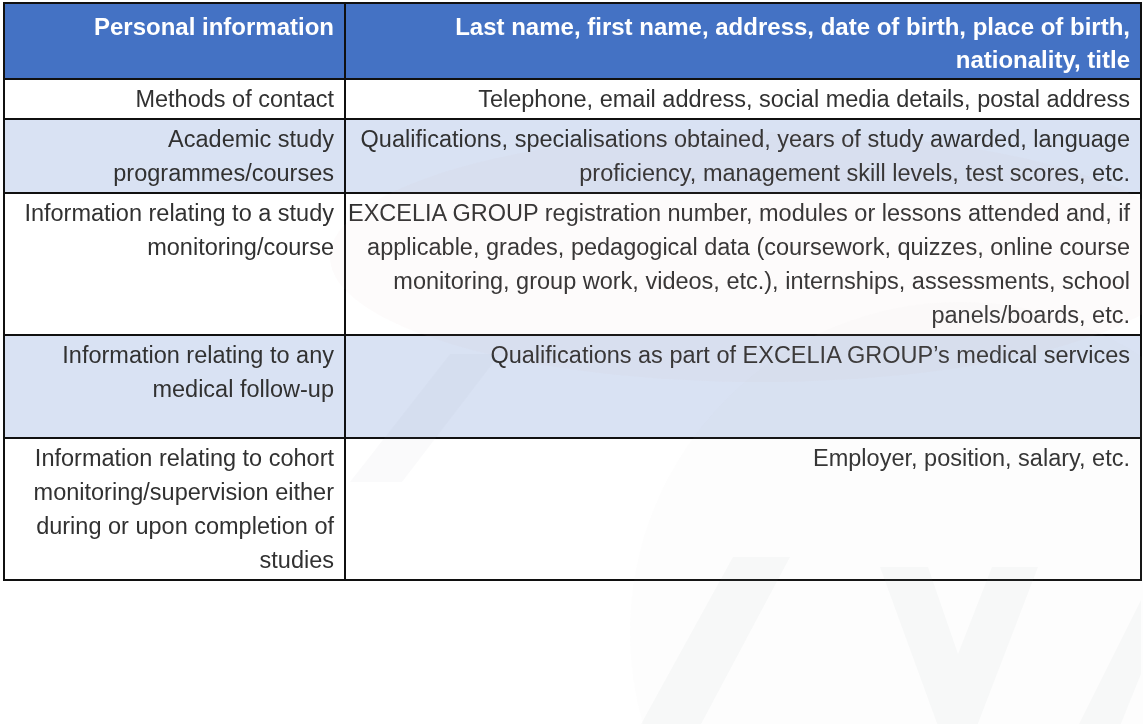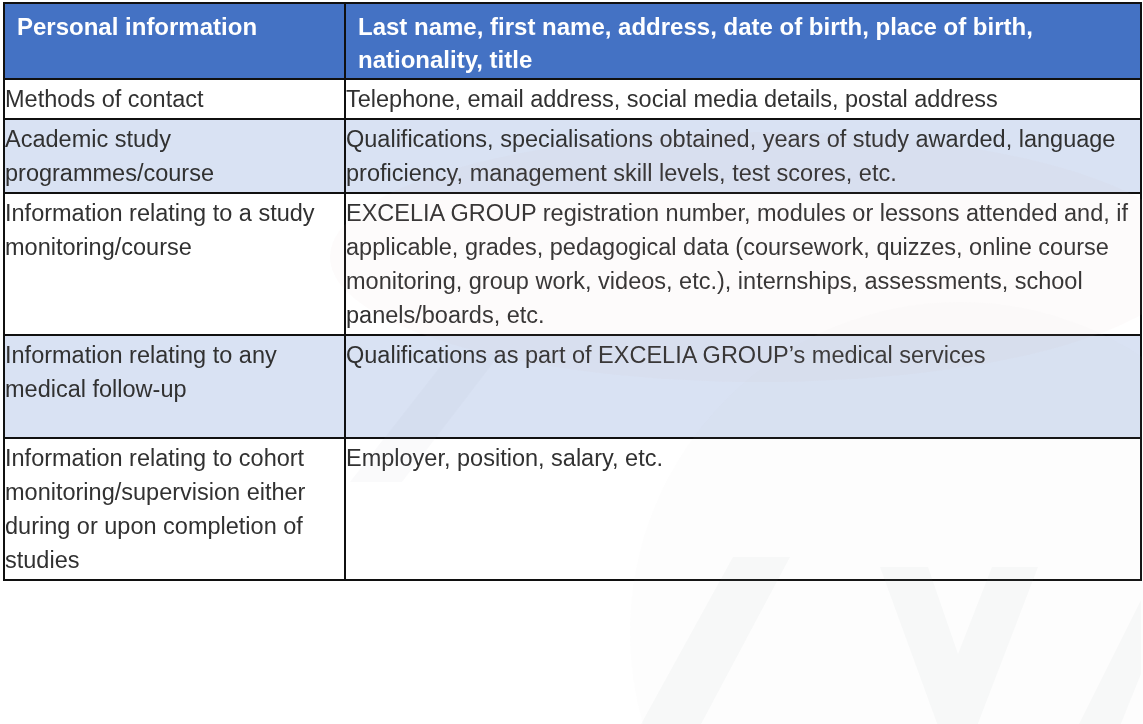--- a/index.html
+++ b/index.html
@@ -24,21 +24,21 @@
     table-layout: fixed;
     width: 1137px;
     margin: 2px 3px;
     border: 2px solid #000000;
   }
   col.c1 { width: 341px; }
   col.c2 { width: 796px; }
   th, td {
     border: 2px solid #101010;
     vertical-align: top;
-    text-align: left;
+    text-align: right;
     overflow: hidden;
   }
   th {
     background: #4472C4;
     color: #ffffff;
     font-size: 24px;
     font-weight: bold;
     line-height: 33px;
     padding: 6px 10px 2px 12px;
   }
@@ -83,21 +83,21 @@
         <th>Personal information</th>
         <th>Last name, first name, address, date of birth, place of birth, nationality, title</th>
       </tr>
     </thead>
     <tbody>
       <tr>
         <td>Methods of contact</td>
         <td>Telephone, email address, social media details, postal address</td>
       </tr>
       <tr>
-        <td>Academic study programmes/course</td>
+        <td>Academic study programmes/courses</td>
         <td>Qualifications, specialisations obtained, years of study awarded, language proficiency, management skill levels, test scores, etc.</td>
       </tr>
       <tr>
         <td>Information relating to a study monitoring/course</td>
         <td>EXCELIA GROUP registration number, modules or lessons attended and, if applicable, grades, pedagogical data (coursework, quizzes, online course monitoring, group work, videos, etc.), internships, assessments, school panels/boards, etc.</td>
       </tr>
       <tr>
         <td>Information relating to any medical follow-up</td>
         <td>Qualifications as part of EXCELIA GROUP’s medical services</td>
       </tr>

